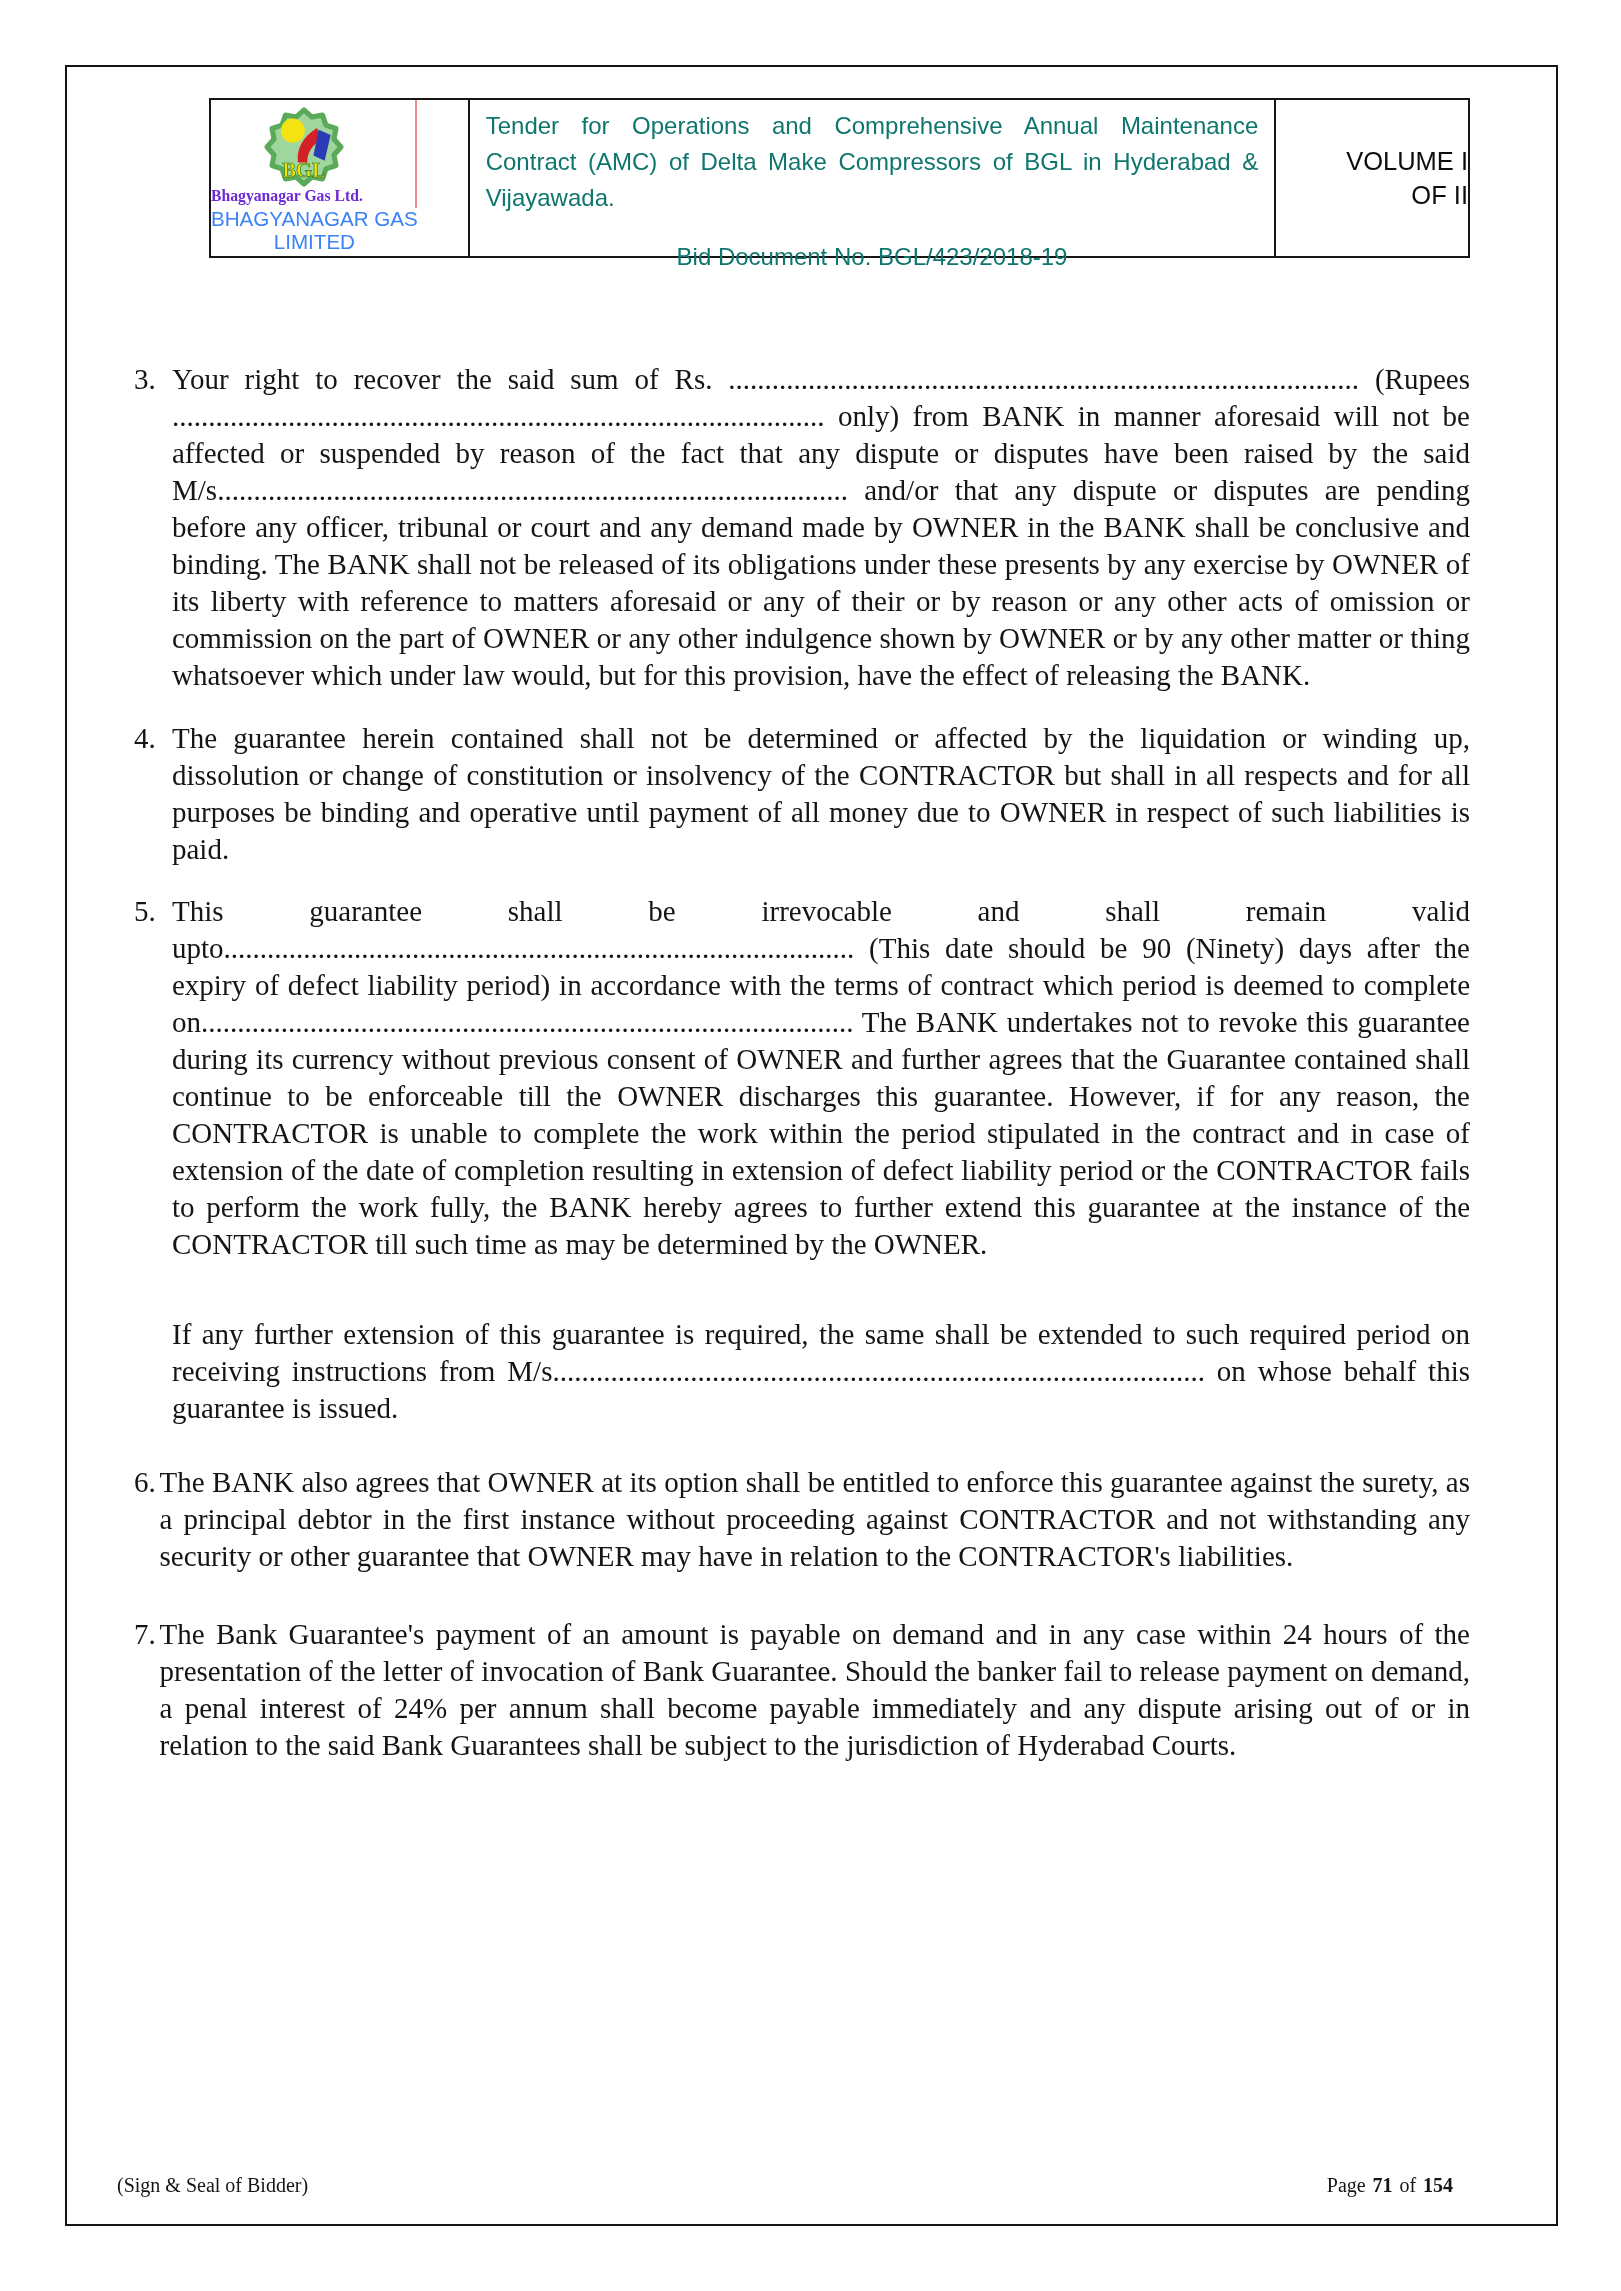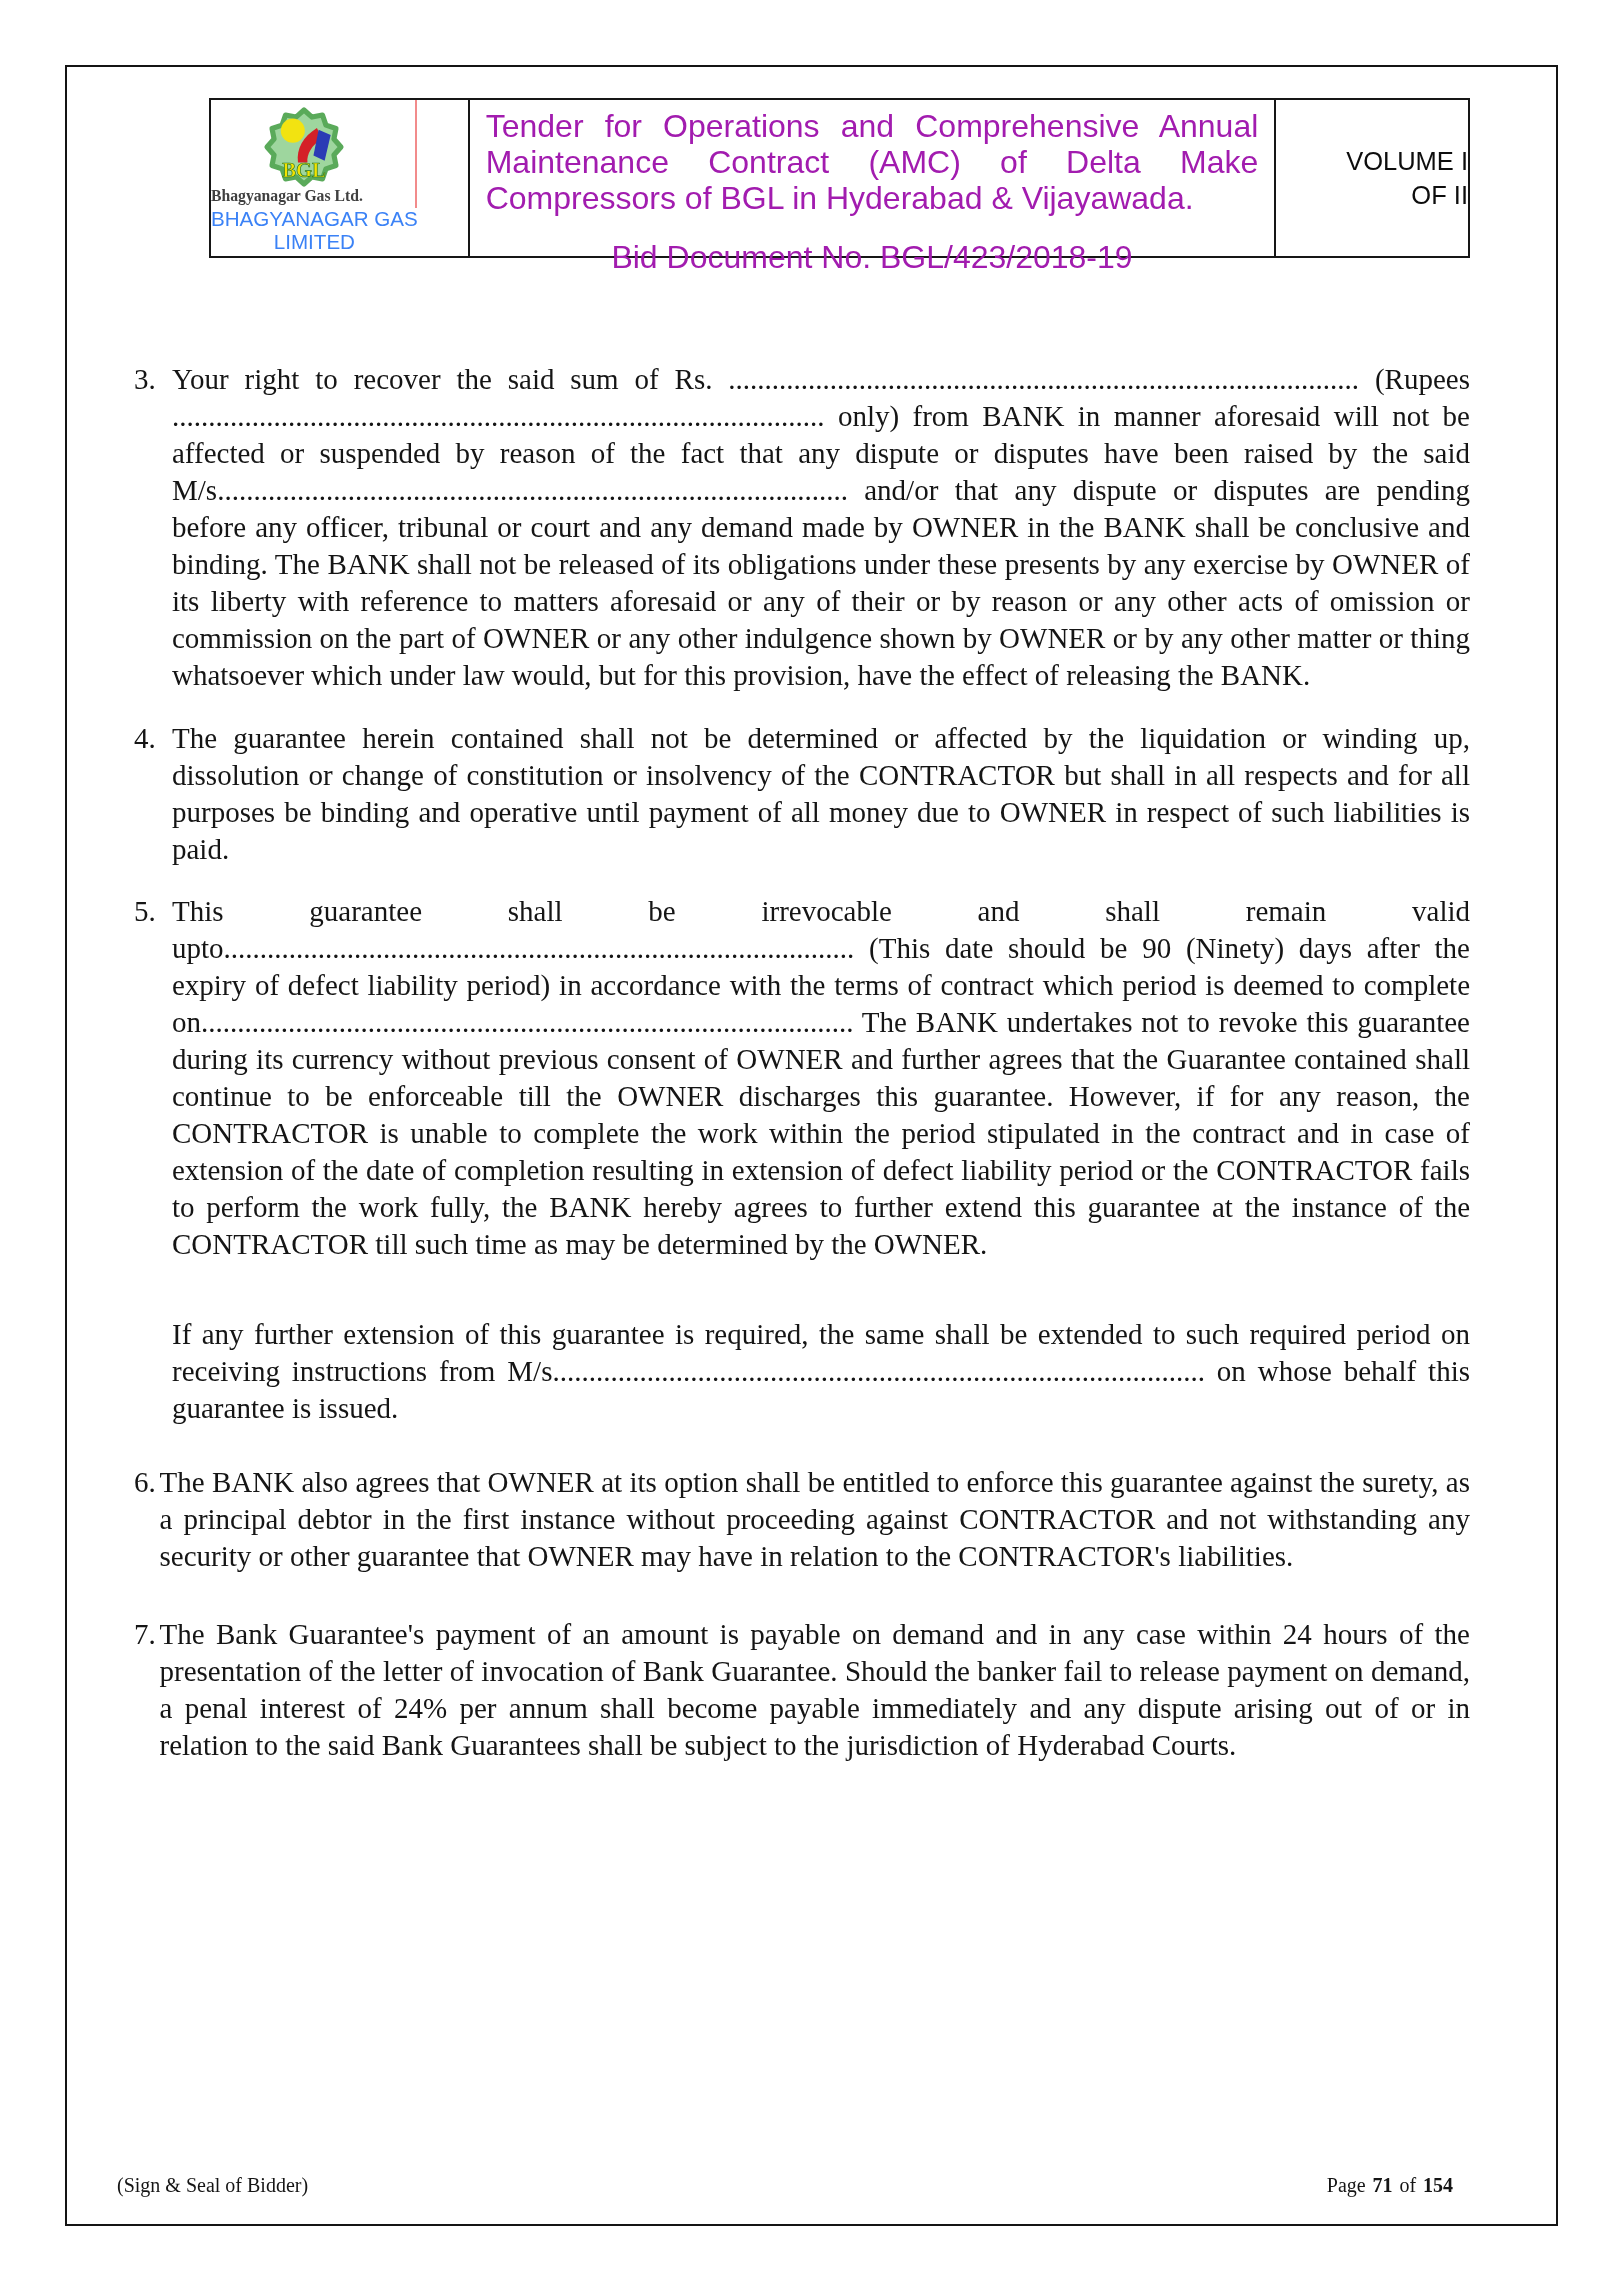--- a/index.html
+++ b/index.html
@@ -18,32 +18,32 @@
   }
   .cell{box-sizing:border-box;height:100%;}
   .logo-cell{
     width:257px;flex:none;display:flex;flex-direction:column;align-items:flex-start;
     justify-content:flex-start;padding-top:3.9px;position:relative;overflow:hidden;
   }
   .scan-line{
     position:absolute;top:0;left:204px;width:2px;height:108px;background:#f28b8b;
   }
   .logo-small-name{
-    font-family:"Liberation Serif",serif;font-weight:bold;color:#404040;
+    font-family:"Liberation Serif",serif;font-weight:bold;color:#6d28d9;
     font-size:15.7px;line-height:16.7px;margin-top:-2px;
   }
   .logo-org{
     font-family:"Liberation Sans",sans-serif;color:#3b82f6;
     font-size:20.6px;line-height:23.5px;text-align:center;margin-top:2px;
   }
   .title-cell{
     flex:1;border-left:2px solid #161616;border-right:2px solid #161616;
     padding:7.8px 15.7px 3.9px 15.7px;
-    font-family:"Liberation Sans",sans-serif;font-size:32px;line-height:36px;
-    color:#a21caf;
+    font-family:"Liberation Sans",sans-serif;font-size:24px;line-height:36px;
+    color:#0f766e;
   }
   .title-main{text-align:justify;}
   .title-sub{text-align:center;margin-top:23px;}
   .volume-cell{
     width:192px;flex:none;display:flex;flex-direction:column;align-items:flex-end;
     justify-content:center;font-family:"Liberation Sans",sans-serif;
     font-size:25.5px;line-height:34px;color:#0d0d0d;
   }
   
   .doc-body{

